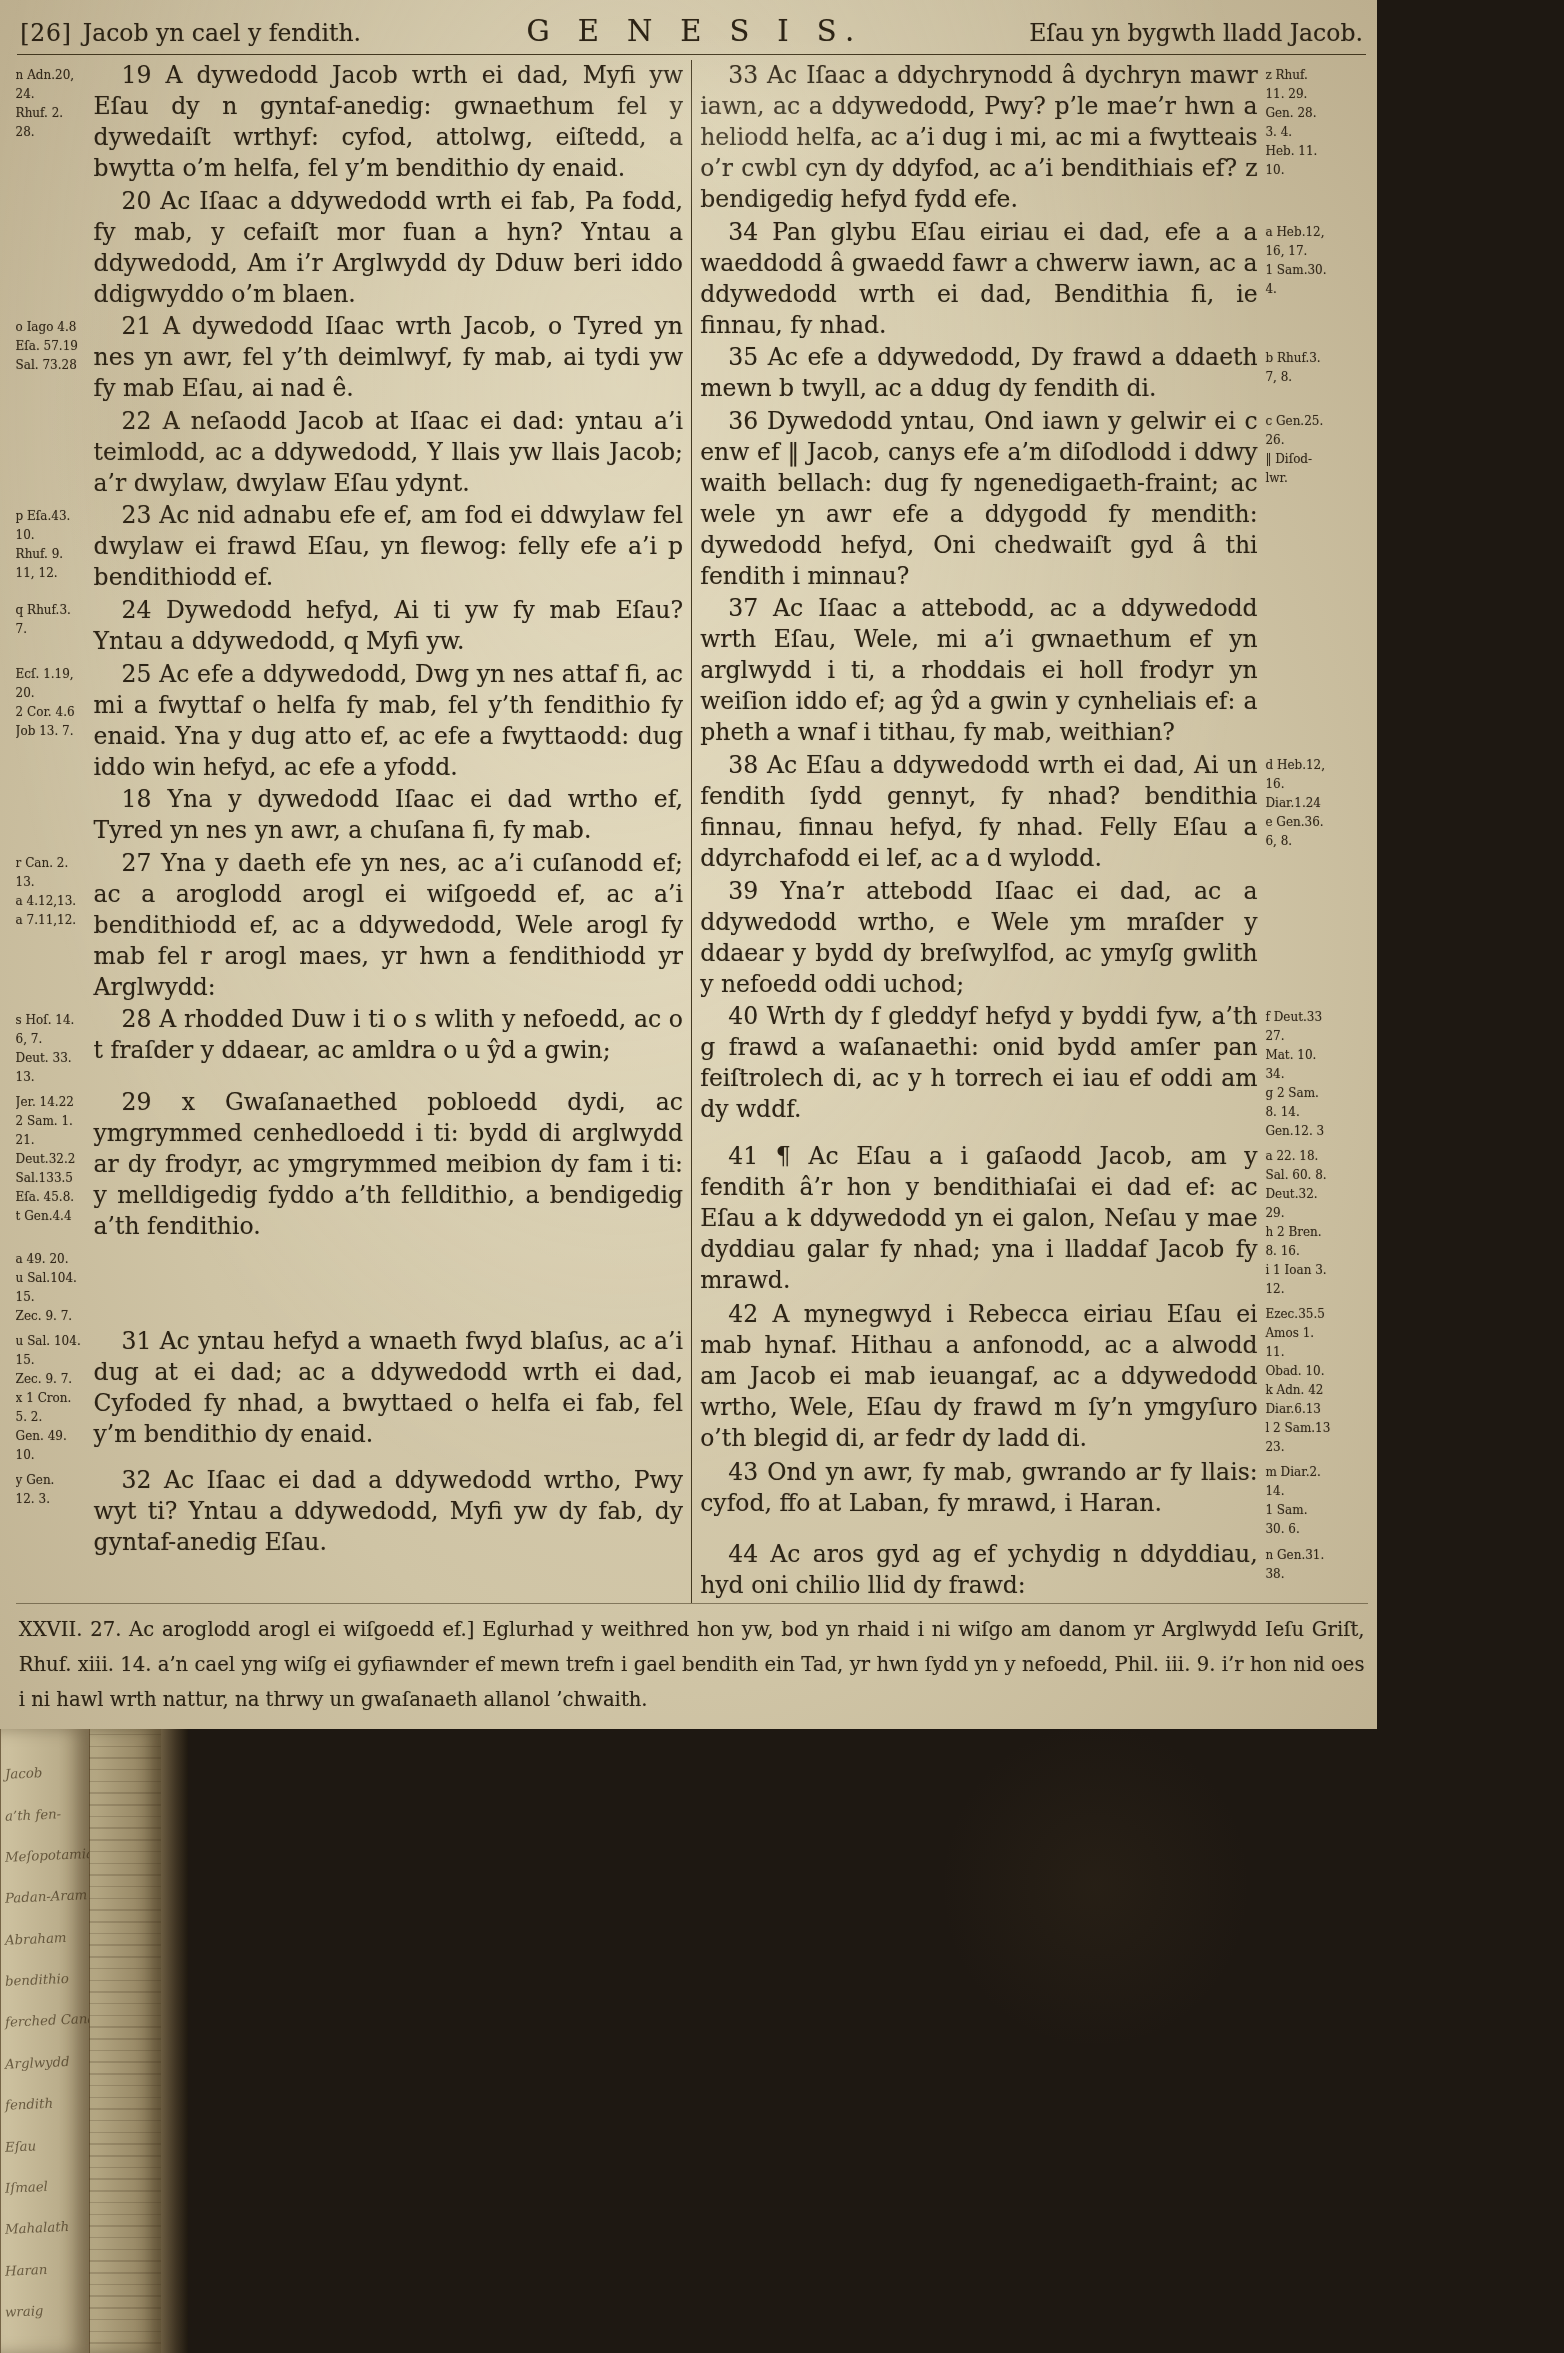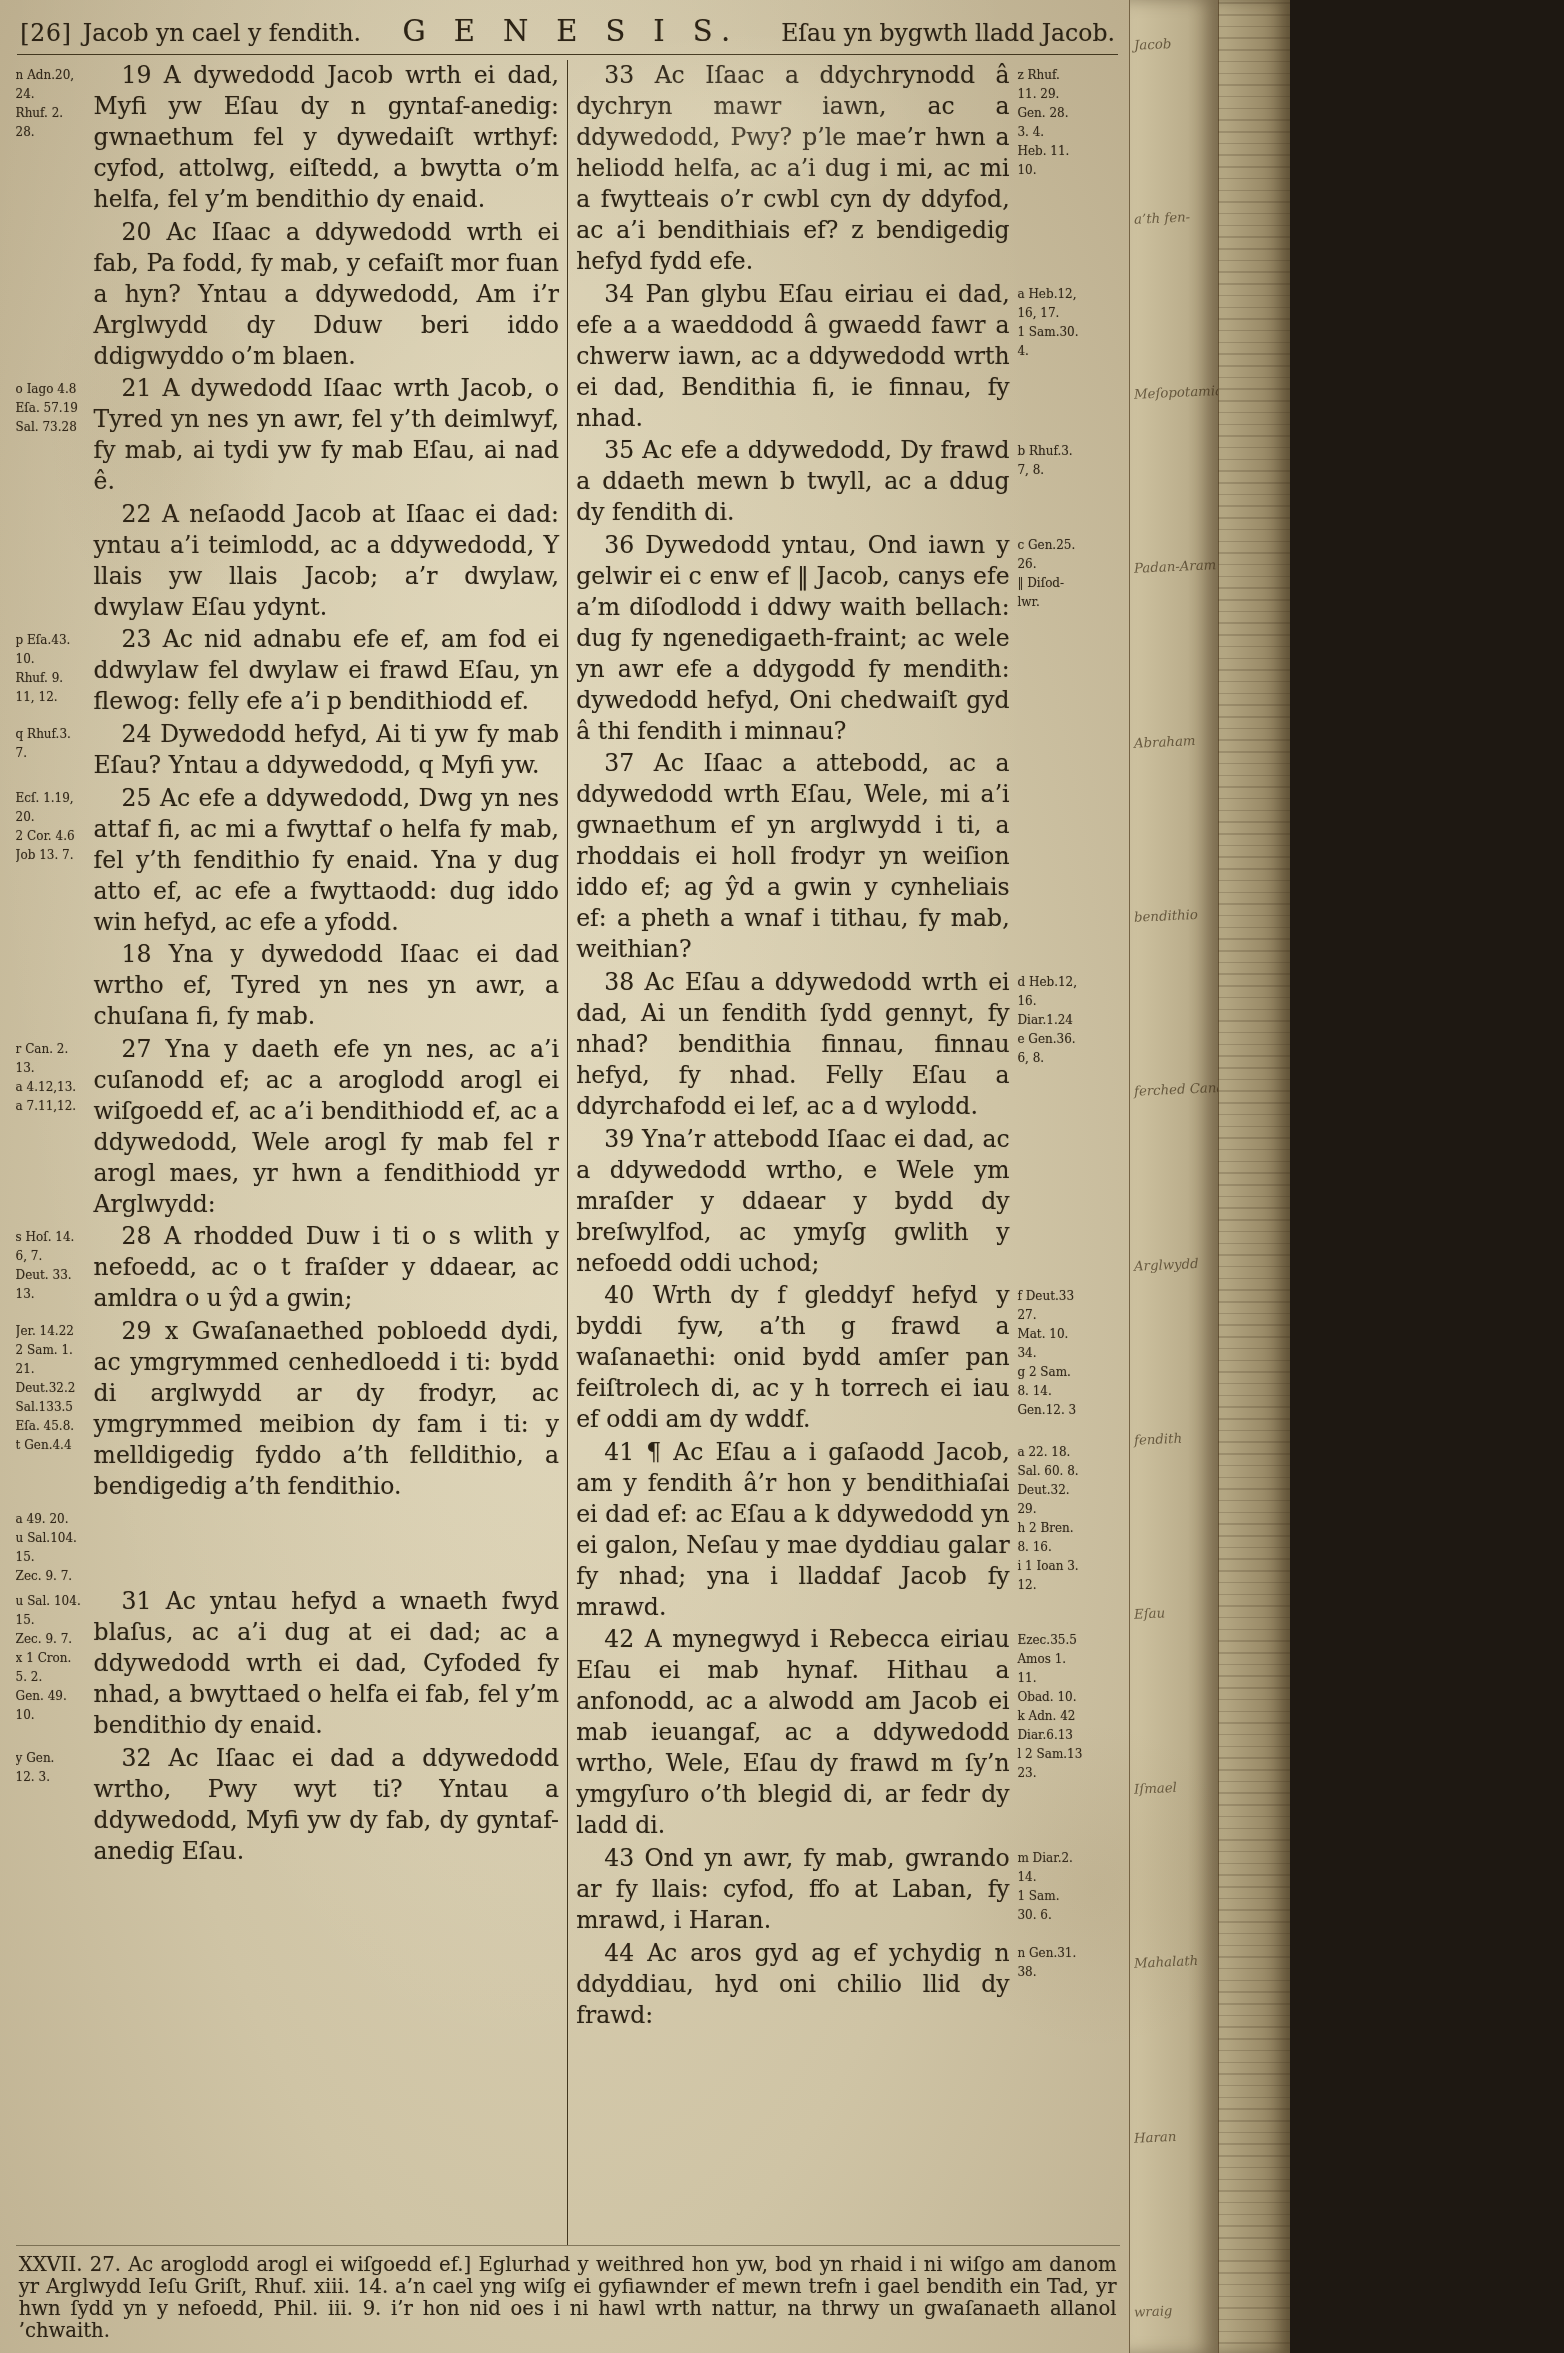--- a/index.html
+++ b/index.html
@@ -1,21 +1,21 @@
 <!DOCTYPE html>
 <html style="font-size:12.5px"><head>
 <meta charset="utf-8">
 <style>
   html, body { margin: 0; padding: 0; }
   body {
     width: 1565px; height: 2354px; overflow: hidden;
     background: #1e1812;
     font-family: "DejaVu Serif", serif;
   }
-  .scan { display: flex; width: 1290px; height: 2354px; }
+  .scan { display: flex; width: 1290px; height: 2354px; flex-direction: column; }
 
   
   .page {
     width: 1377px; height: 2354px; box-sizing: border-box;
     padding: 12.5px 9.4px 12.5px 15.6px;
     color: #2c2315;
     display: flex; flex-direction: column; position: relative;
     background:
       radial-gradient(ellipse at 45% 22%, rgba(255,250,228,.30), rgba(255,250,228,0) 60%),
       radial-gradient(ellipse at 50% 55%, #dbd1b4 0%, #cfc4a5 55%, #bcae8e 100%);
@@ -48,21 +48,21 @@
   .verse-text {
     flex: 1; margin: 0 0 1.6px 0; min-width: 0;
     font-size: 23.5px; line-height: 31px;
     text-align: justify; text-indent: 28px;
   }
 
   .footnote {
     margin-top: auto;
     border-top: 0.8px solid rgba(66,55,31,.55);
     padding: 7.8px 3.1px 0 3.1px;
-    font-size: 19.6px; line-height: 22px; text-align: justify;
+    font-size: 19.6px; line-height: 35px; text-align: justify;
   }
 
   
   .page-edge { width: 188px; height: 100%; display: flex; }
   .leaf { height: 100%; box-sizing: border-box; }
   .leaf1 {
     width: 89px;
     background: linear-gradient(90deg, #cfc3a1, #bbae8c 65%, #a1926f);
     border-left: 1.6px solid rgba(80,60,35,.55);
     box-shadow: inset -11px 0 15.6px rgba(60,45,25,.38);

